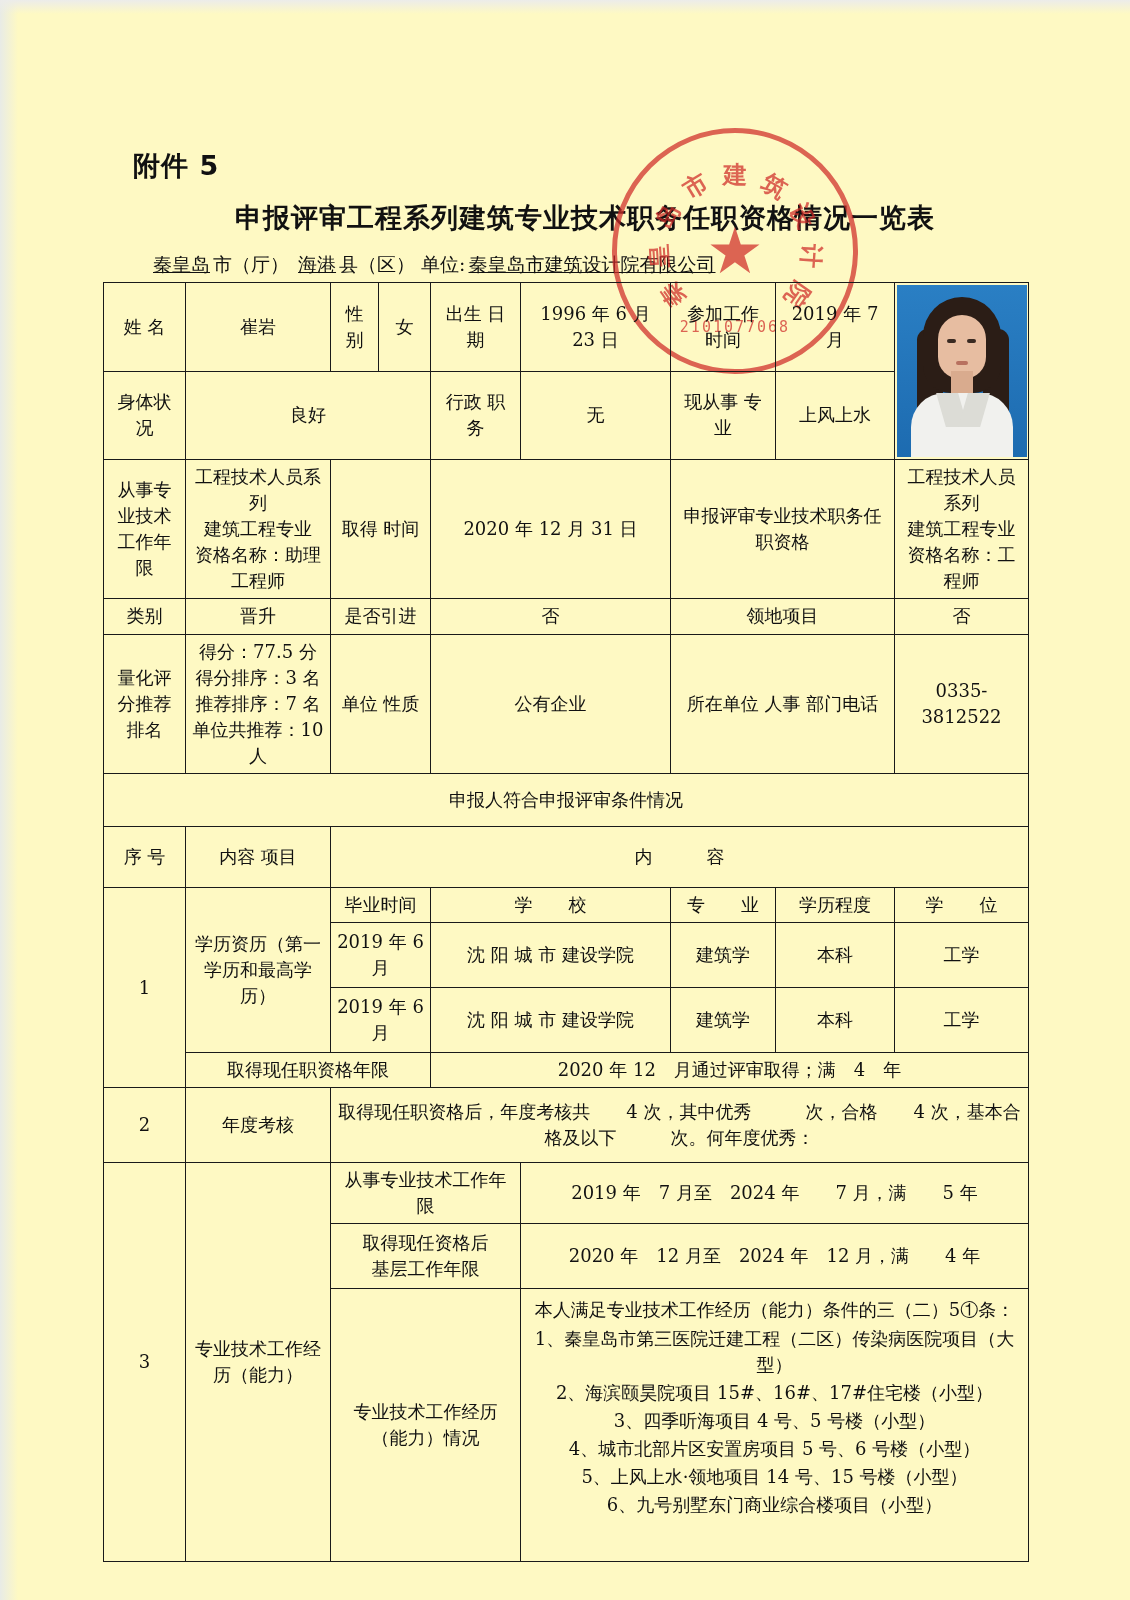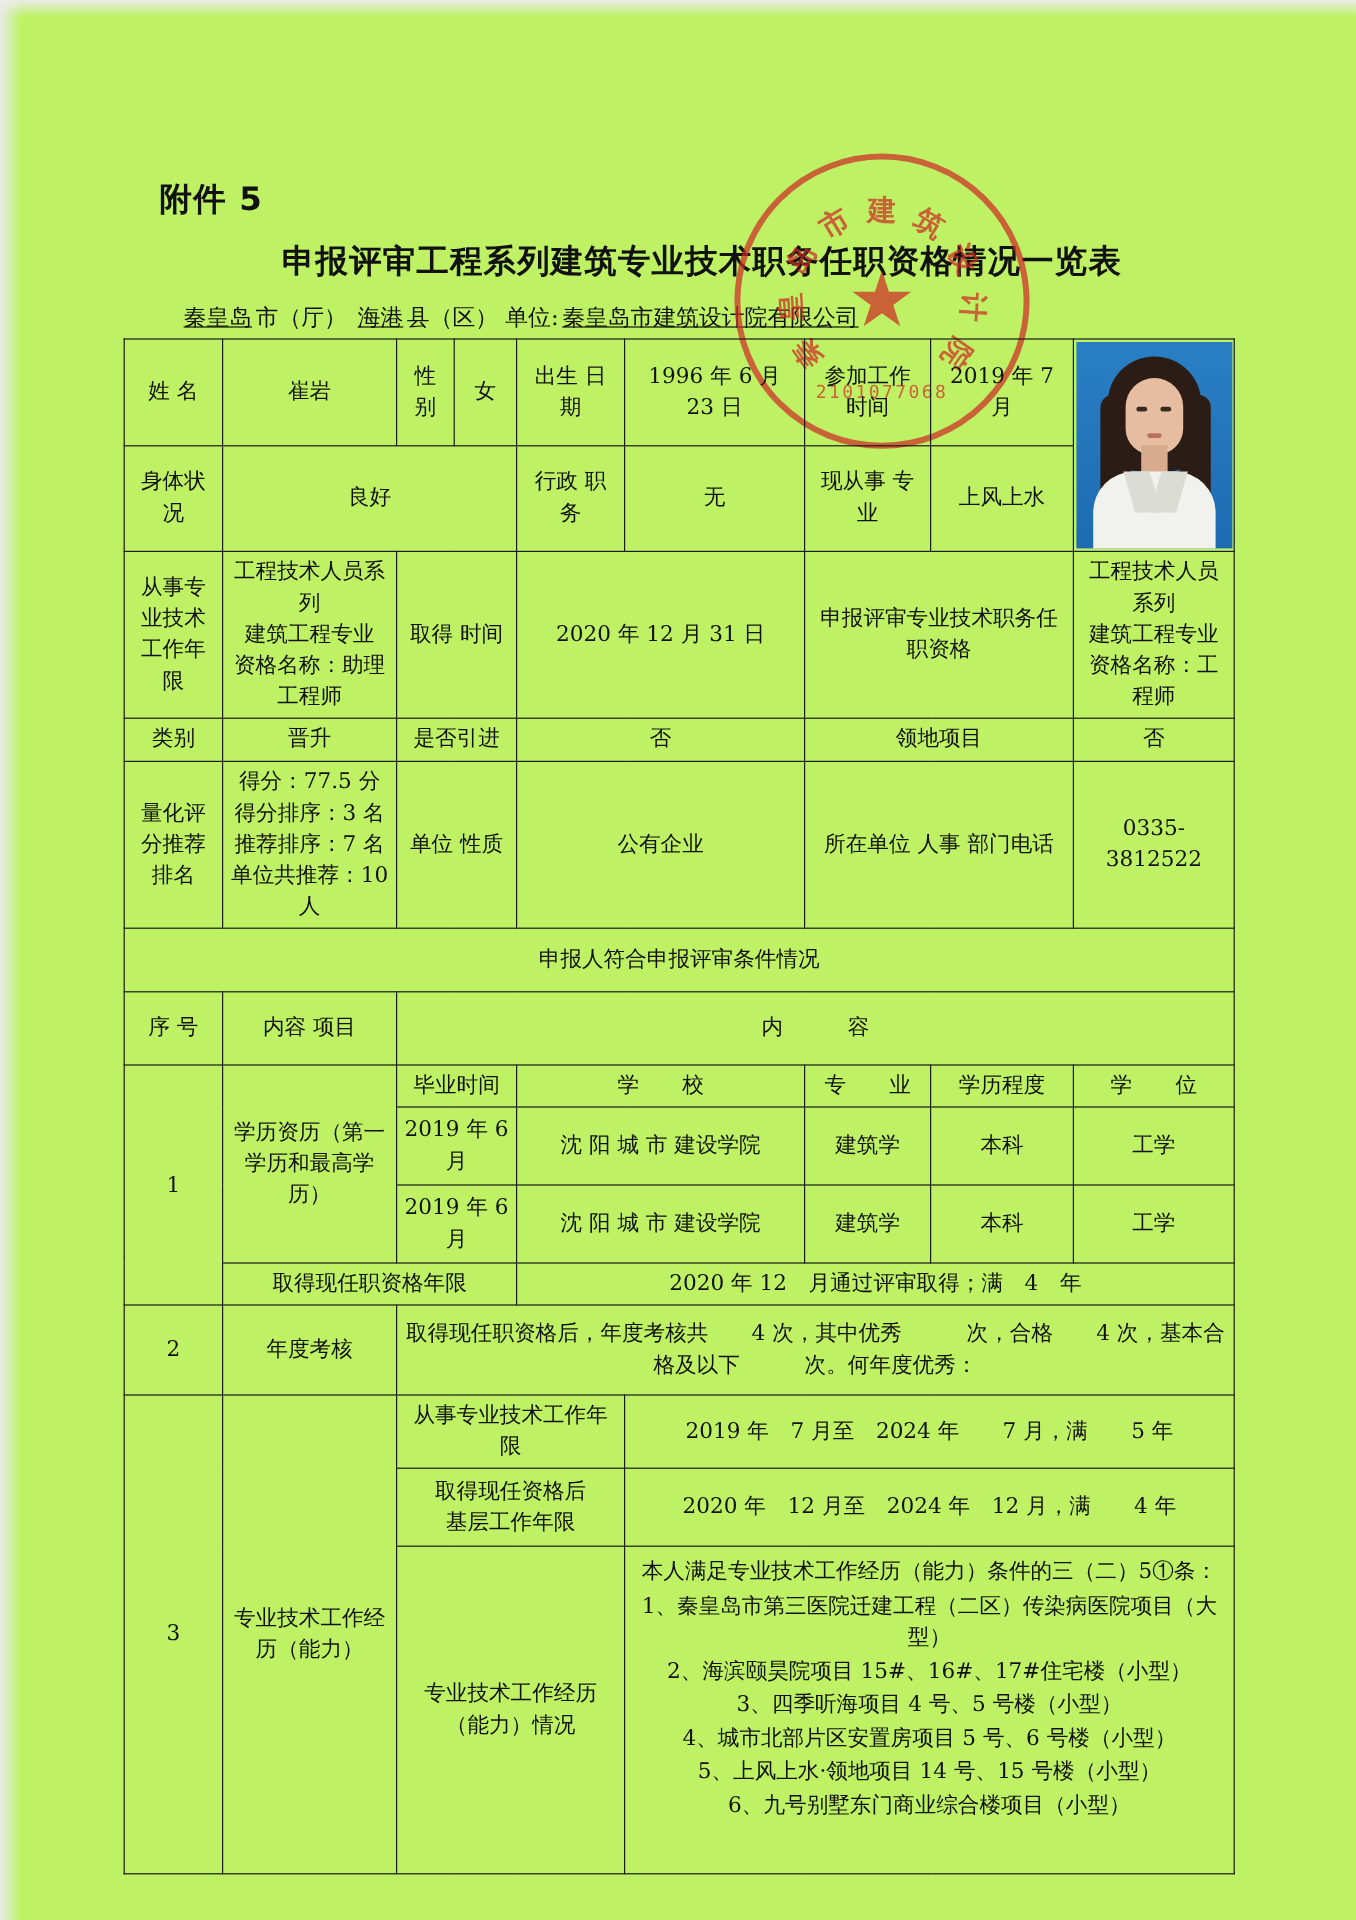--- a/index.html
+++ b/index.html
@@ -13,21 +13,21 @@
     font-family: "DejaVu Serif", "Liberation Serif", serif;
     color: #111;
     position: relative;
     overflow: hidden;
   }
   .page {
     position: absolute;
     left: 0; top: 0;
     width: 1130px;
     height: 1600px;
-    background: #bef264;
+    background: #fef9c3;
   }
   
   .scan-edge-left {
     position: absolute;
     left: 0; top: 0;
     width: 18px; height: 1600px;
     background: linear-gradient(to right, #e8ebe6, rgba(255,255,255,0));
     pointer-events: none;
   }
   .scan-edge-top {

